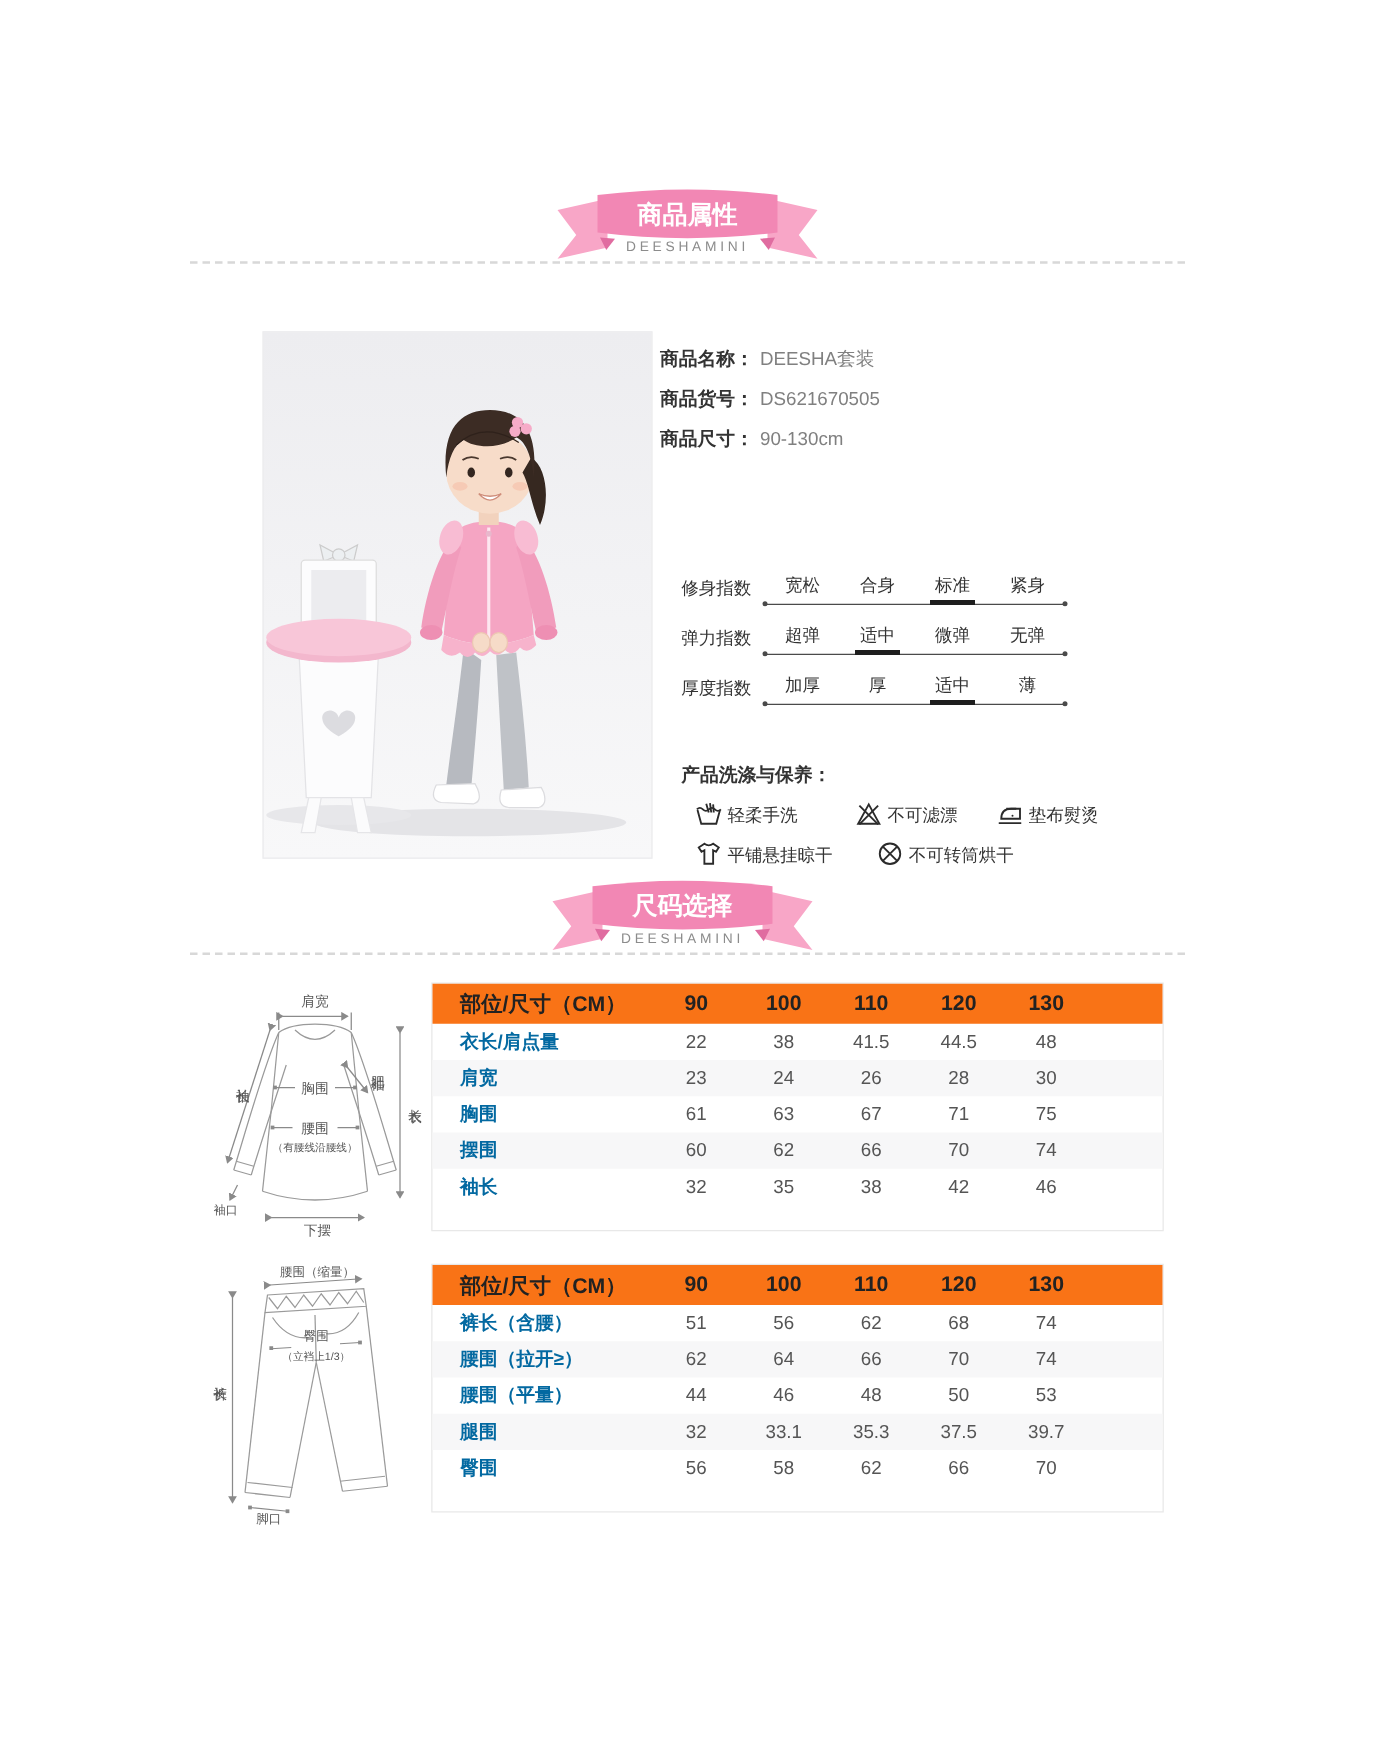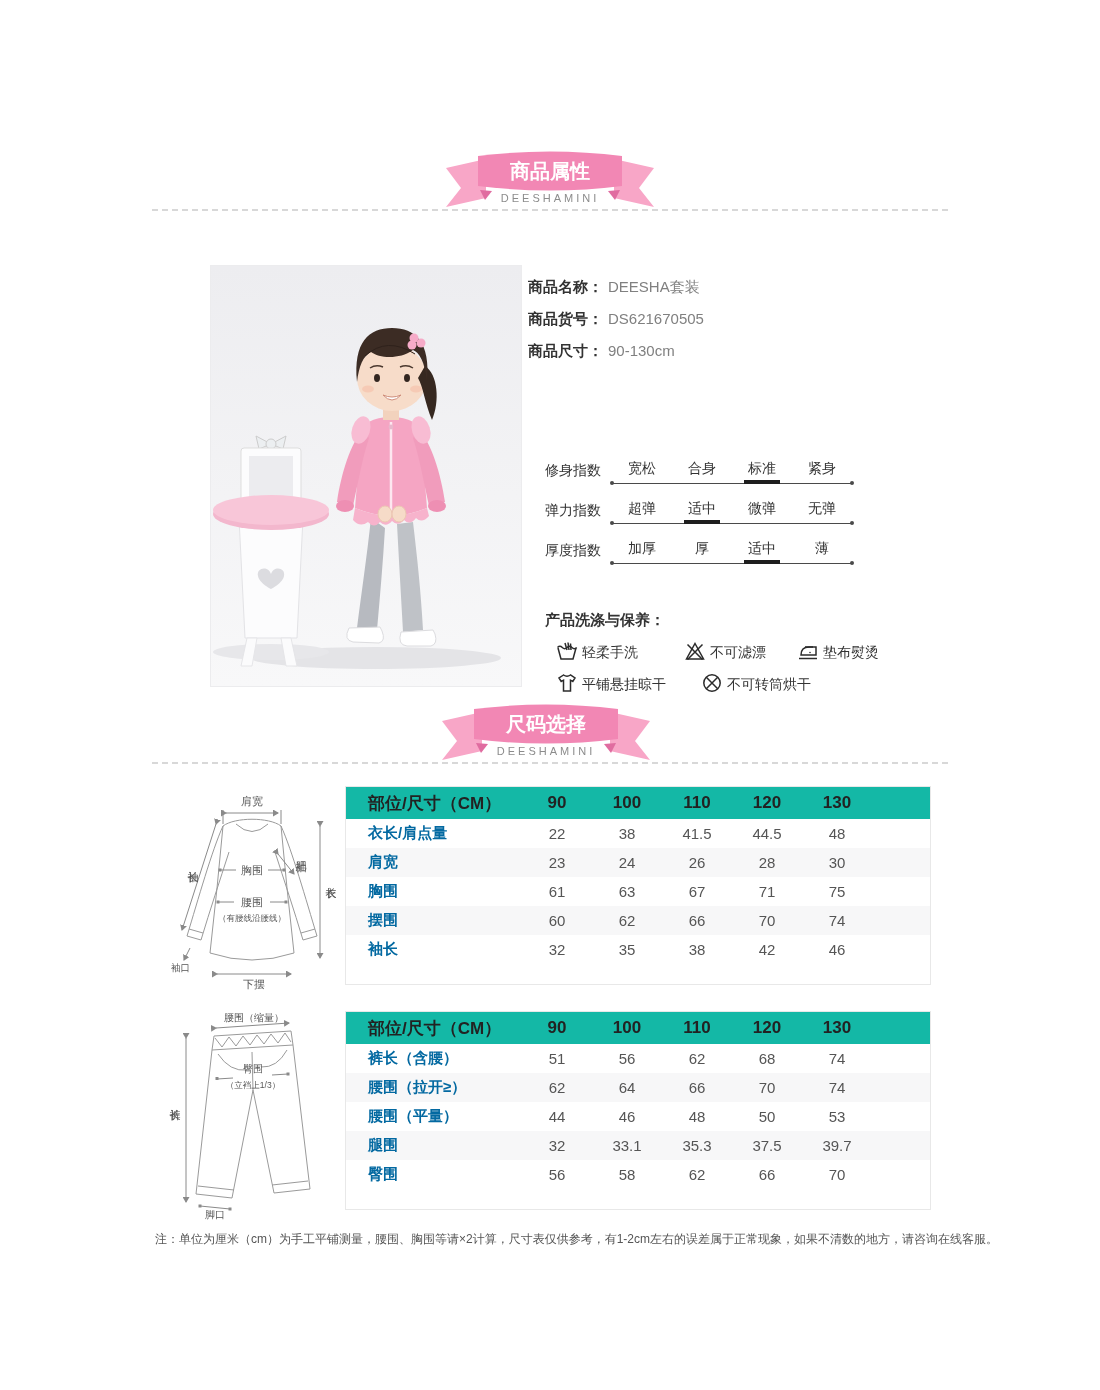--- a/index.html
+++ b/index.html
@@ -42,21 +42,21 @@
   
   .care-title{position:absolute;left:545px;top:611px;font-size:15px;font-weight:bold;color:#333;}
   .care-item{position:absolute;display:flex;align-items:flex-end;font-size:14px;color:#333;white-space:nowrap;}
   .care-item svg{margin-right:4px;}
 
   
   .size-table{position:absolute;left:345px;width:586px;background:#fff;border:1px solid #e8e8e8;padding-bottom:20px;box-sizing:border-box;}
   #table1{top:786px;}
   #table2{top:1011px;}
   .t-row{display:flex;align-items:center;height:29px;}
-  .t-row.header{height:32px;background:#14b8a6;}
+  .t-row.header{height:32px;background:#f97316;}
   .t-row.alt{background:#f7f7f8;}
   .t-label{width:176px;padding-left:22px;font-size:15px;font-weight:bold;color:#0369a1;box-sizing:border-box;}
   .t-cell{width:70px;text-align:center;font-size:15px;color:#555;}
   .t-row.header .t-label,.t-row.header .t-cell{font-size:17px;font-weight:bold;color:#222;}
 
   
   .diagram{position:absolute;}
   #jacket-diagram{left:160px;top:790px;}
   #pants-diagram{left:160px;top:1012px;}
   .diagram text{fill:#555;font-family:"Liberation Sans","DejaVu Sans",sans-serif;}
@@ -421,15 +421,14 @@
     <div class="t-row">
       <div class="t-label">臀围</div>
       <div class="t-cell">56</div>
       <div class="t-cell">58</div>
       <div class="t-cell">62</div>
       <div class="t-cell">66</div>
       <div class="t-cell">70</div>
     </div>
   </div>
 
-  <div class="note">注：单位为厘米（cm）为手工平铺测量，腰围、胸围等请×2计算，尺寸表仅供参考，有1-2cm左右的误差属于正常现象，如果不清数的地方，请咨询在线客服。</div>
 
 </div>
 
 </body></html>

